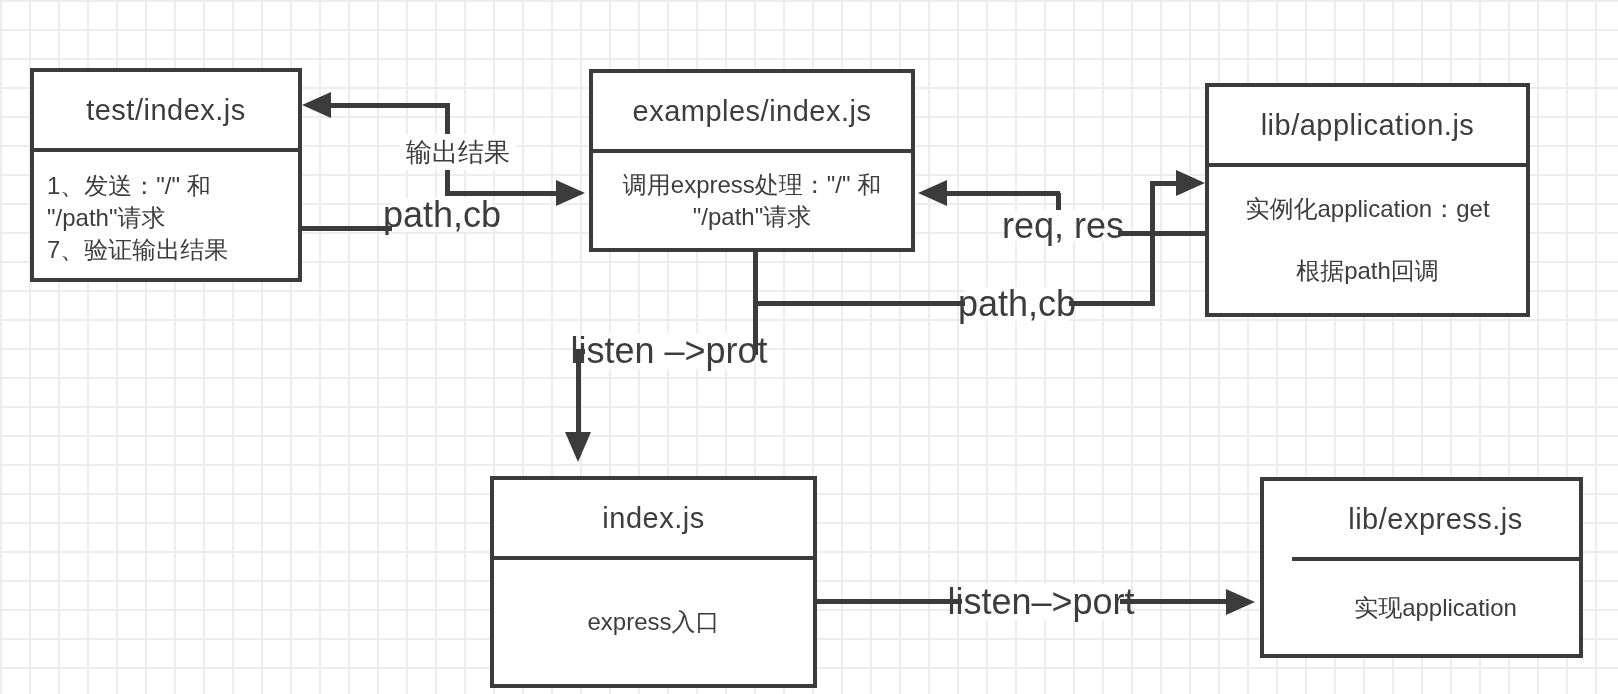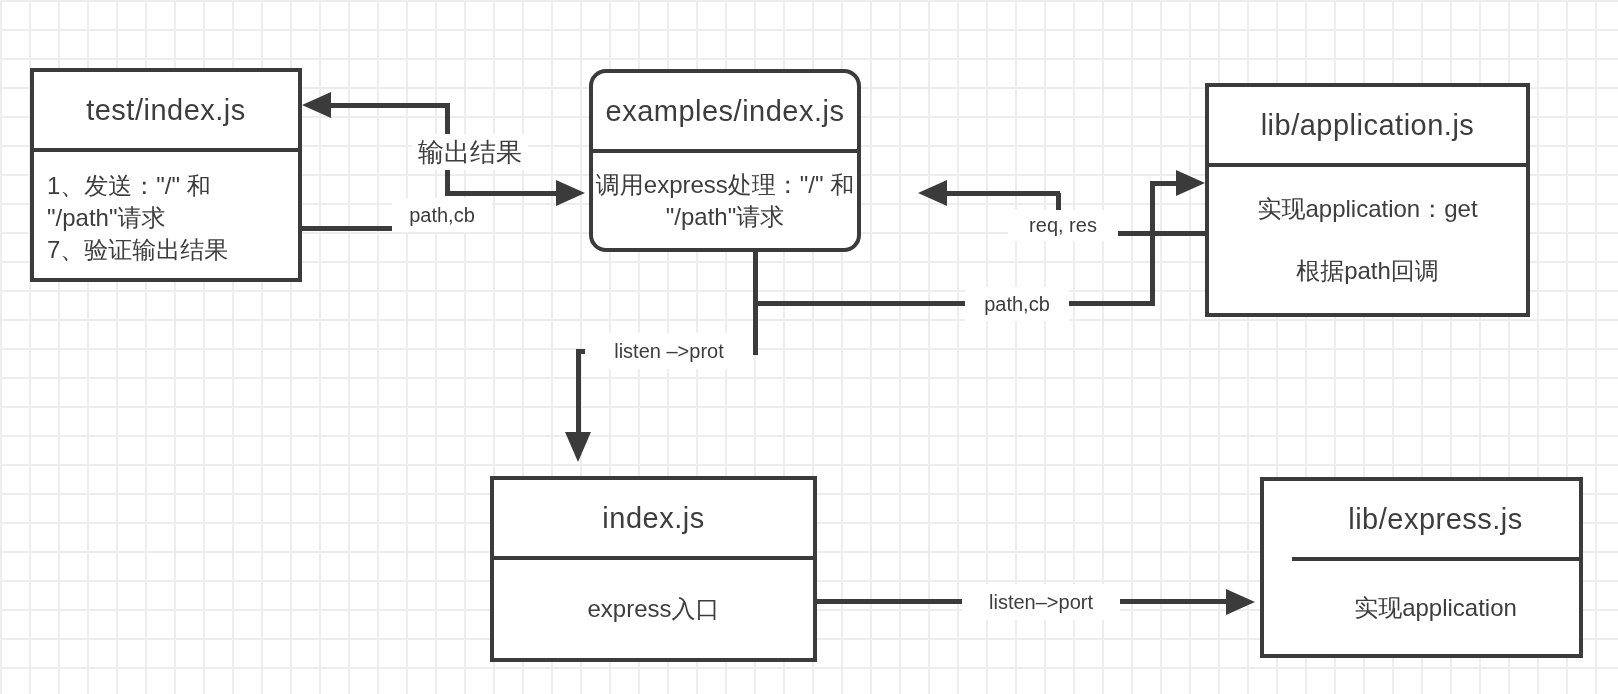--- a/index.html
+++ b/index.html
@@ -43,21 +43,21 @@
   
   .ah{position:absolute;width:0;height:0;z-index:1;}
   .ah.left {border-top:13px solid transparent;border-bottom:13px solid transparent;border-right:29px solid #3b3b3b;}
   .ah.right{border-top:13px solid transparent;border-bottom:13px solid transparent;border-left:29px solid #3b3b3b;}
   .ah.down {border-left:13px solid transparent;border-right:13px solid transparent;border-top:30px solid #3b3b3b;}
   
   .edge-label{
     position:absolute;z-index:2;
     background:#fff;
     display:flex;align-items:center;justify-content:center;
-    font-size:20px;color:#3d3d3d;white-space:nowrap;
+    font-size:36px;color:#3d3d3d;white-space:nowrap;
   }
   .edge-label.cn{font-size:26px;}
 </style>
 </head>
 <body>
 
 <div class="canvas">
 
   <div class="ah left" style="left:302px;top:92px;"></div>
   <div class="seg" style="left:328px;top:103px;width:122px;height:5px;"></div>
@@ -78,53 +78,53 @@
   <div class="seg" style="left:1150px;top:181px;width:28px;height:5px;"></div>
   <div class="ah right" style="left:1176px;top:170px;"></div>
 
   <div class="seg" style="left:576px;top:349px;width:182px;height:5px;"></div>
   <div class="seg" style="left:576px;top:349px;width:5px;height:85px;"></div>
   <div class="ah down" style="left:565px;top:432px;"></div>
 
   <div class="seg" style="left:817px;top:599px;width:410px;height:5px;"></div>
   <div class="ah right" style="left:1226px;top:589px;"></div>
 
-  <div class="edge-label cn" style="left:412px;top:134px;width:116px;height:36px;">输出结果</div>
+  <div class="edge-label cn" style="left:400px;top:134px;width:116px;height:36px;">输出结果</div>
   <div class="edge-label" style="left:392px;top:198px;width:100px;height:34px;">path,cb</div>
   <div class="edge-label" style="left:1008px;top:200px;width:110px;height:31px;margin-top:10px;">req, res</div>
   <div class="edge-label" style="left:965px;top:287px;width:104px;height:34px;">path,cb</div>
   <div class="edge-label" style="left:962px;top:584px;width:158px;height:36px;">listen–&gt;port</div>
   <div class="edge-label" style="left:585px;top:333px;width:168px;height:36px;">listen –&gt;prot</div>
 
   <div class="node" style="left:30px;top:58px;width:272px;height:214px;">
     <div class="node-title">test/index.js</div>
     <div class="node-body left-align">
       <div>1、发送："/" 和</div>
       <div>"/path"请求</div>
       <div>7、验证输出结果</div>
     </div>
   </div>
 
-  <div class="node" style="left:589px;top:59px;width:272px;height:183px;border-radius:17px;">
+  <div class="node" style="left:589px;top:59px;width:326px;height:183px;">
     <div class="node-title">examples/index.js</div>
     <div class="node-body">
       <div>调用express处理："/" 和</div>
       <div>"/path"请求</div>
     </div>
   </div>
 
   <div class="node" style="left:1205px;top:73px;width:325px;height:234px;">
     <div class="node-title">lib/application.js</div>
     <div class="node-body spread">
-      <div>实现application：get</div>
+      <div>实例化application：get</div>
       <div>根据path回调</div>
     </div>
   </div>
 
-  <div class="node" style="left:490px;top:466px;width:327px;height:186px;">
+  <div class="node" style="left:490px;top:466px;width:327px;height:212px;">
     <div class="node-title">index.js</div>
     <div class="node-body">
       <div>express入口</div>
     </div>
   </div>
 
   <div class="node" style="left:1260px;top:467px;width:323px;height:181px;padding-left:28px;">
     <div class="node-title">lib/express.js</div>
     <div class="node-body">
       <div>实现application</div>

